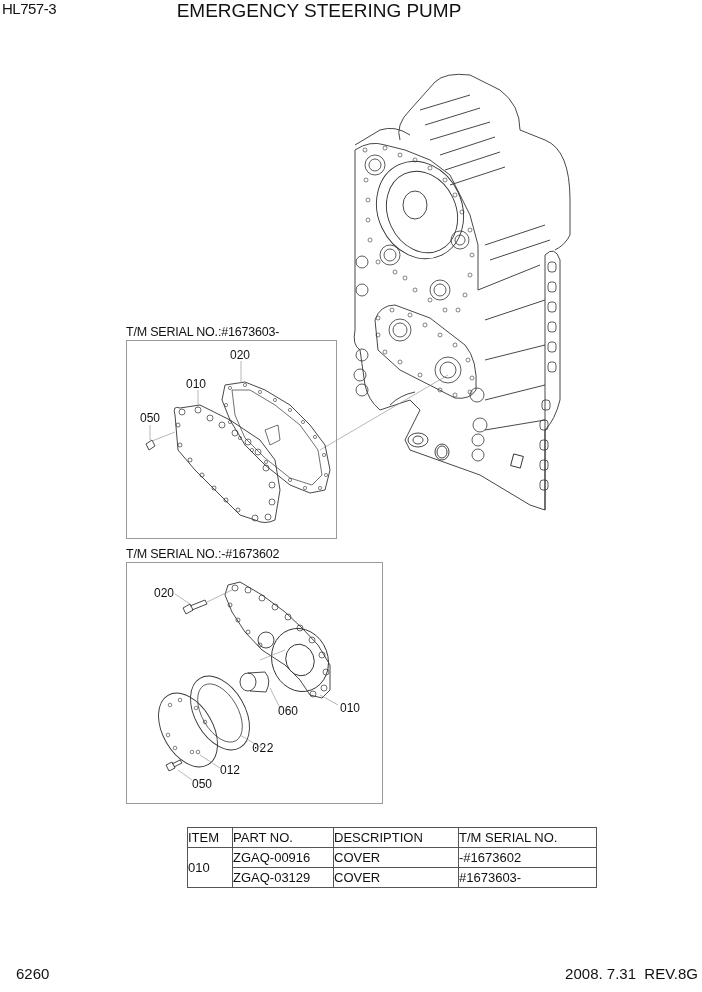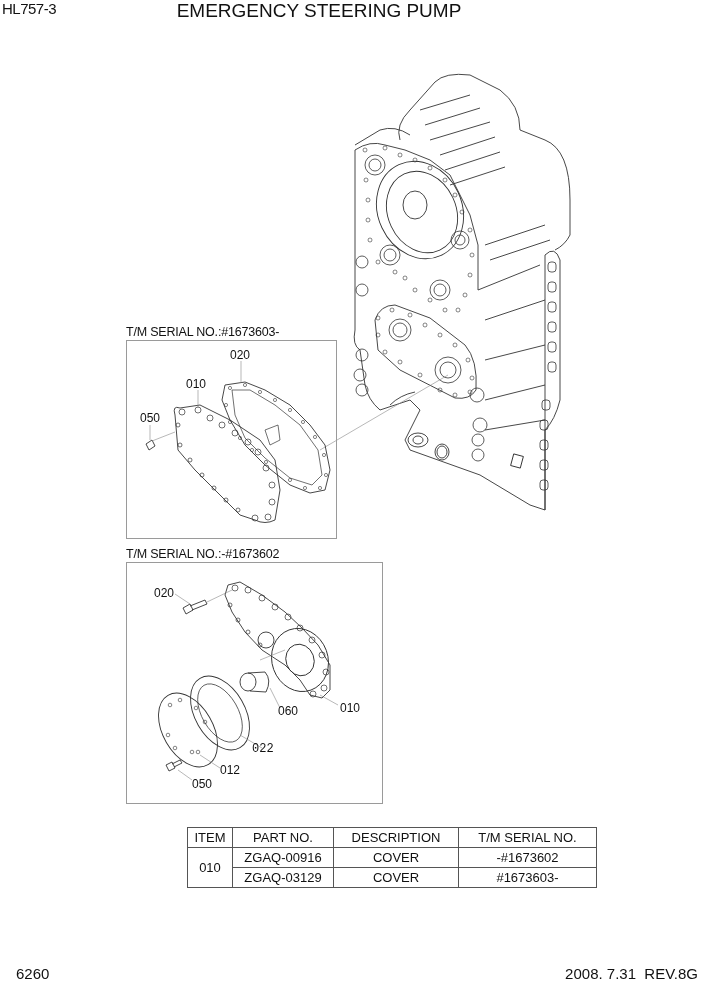--- a/index.html
+++ b/index.html
@@ -6,21 +6,21 @@
   body { width:702px; height:992px; position:relative; overflow:hidden; font-family:"Liberation Sans", sans-serif; color:#111; }
   .abs { position:absolute; }
   .model { left:2px; top:0px; font-size:15px; letter-spacing:-0.5px; }
   .title { left:0; width:646px; top:0px; text-align:center; font-size:19px; letter-spacing:0px; }
   .title span { position:relative; left:-4px; }
   .serial-label { font-size:12.5px; letter-spacing:-0.2px; }
   .box { border:1px solid #9a9a9a; box-sizing:border-box; }
   .callout { font-size:12px; }
   svg.draw { position:absolute; left:0; top:0; }
   table.parts { position:absolute; left:187px; top:827px; border-collapse:collapse; font-size:13px; }
-  table.parts td { border:1px solid #555; text-align:center; padding:0; height:19px; line-height:19px; }
+  table.parts td { border:1px solid #555; padding:0; height:19px; line-height:19px; }
   .footer-left { left:16px; top:965px; font-size:15px; }
   .footer-right { right:4px; top:965px; font-size:15px; }
 </style>
 </head>
 <body>
 
 <div class="abs model">HL757-3</div>
 <div class="abs title"><span>EMERGENCY STEERING PUMP</span></div>
 
 <svg class="draw" width="702" height="992" viewBox="0 0 702 992" fill="none" stroke="#333" stroke-width="0.9">

